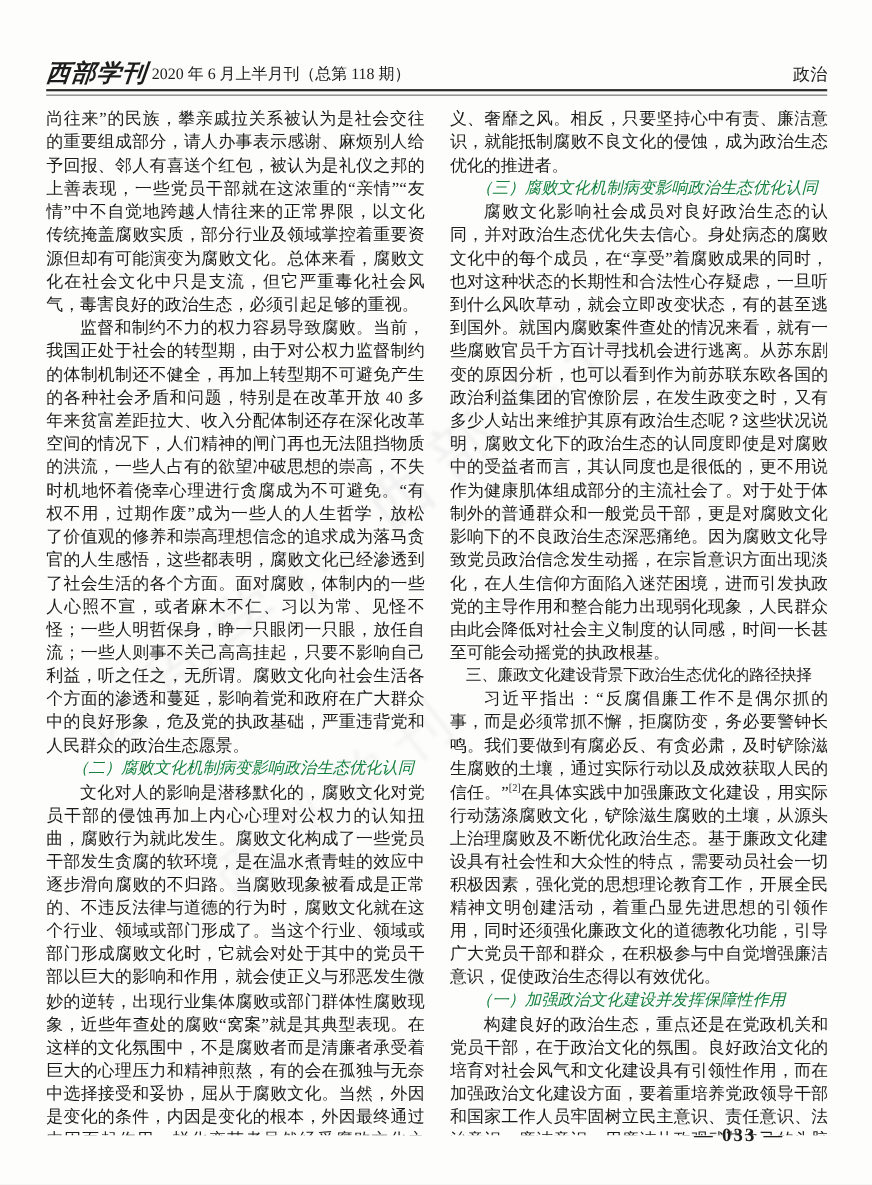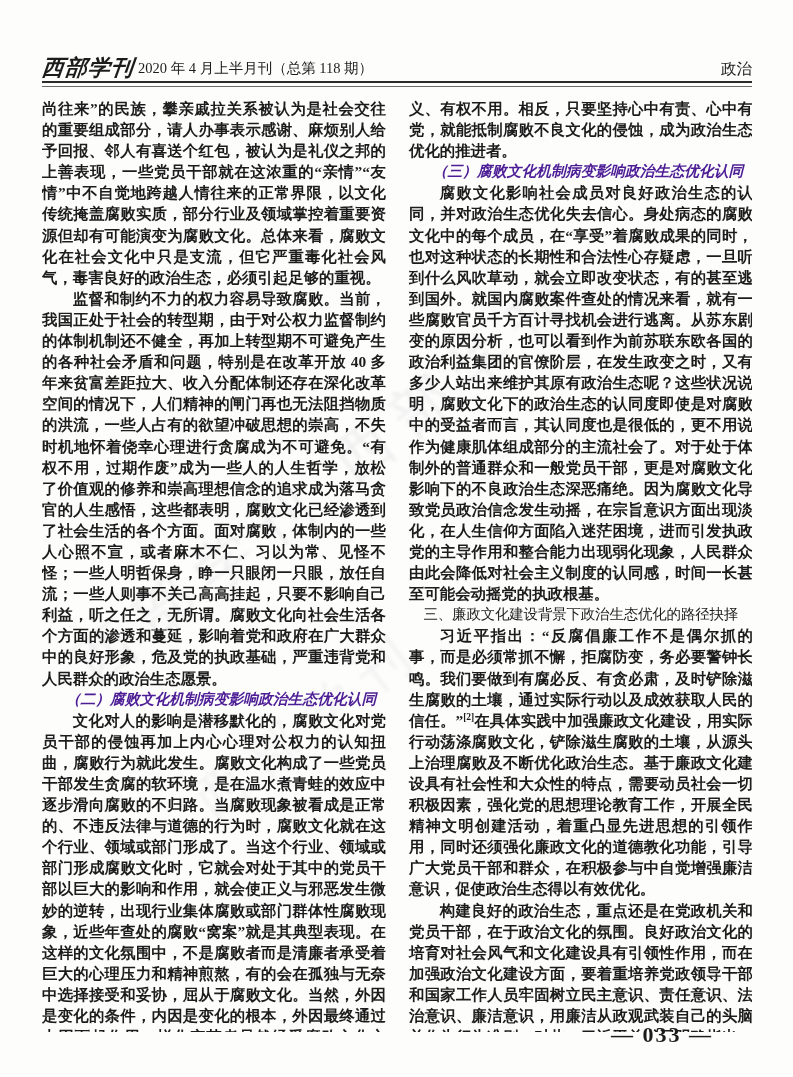--- a/index.html
+++ b/index.html
@@ -46,71 +46,72 @@
   
   .columns{
     position:absolute;left:42px;right:41px;top:98px;height:934px;
     display:flex;gap:23px;overflow:hidden;
   }
   .col{
     width:344px;flex:0 0 344px;
     font-size:15.4px;line-height:21.1px;
     text-align:justify;text-justify:inter-character;
   }
-  .blk{margin:0;padding:0;font-weight:bold;}
+  .blk{margin:0;padding:0;font-weight:normal;}
   .blk.p.indent{text-indent:2em;}
   .blk.kai{
     font-style:italic;
     text-indent:1.6em;
     font-size:14.8px;
-    color:#4c1d95;
+    color:#15803d;
   }
   .blk.hei{
     font-family:"Liberation Sans","DejaVu Sans",sans-serif;
     font-weight:400;font-style:normal;
     font-size:14.5px;letter-spacing:-0.2px;
     text-indent:1em;
   }
   sup{font-size:9.5px;line-height:0;}
   
   .page-number{
     position:absolute;top:1022px;right:80px;
-    font-weight:700;font-size:22px;letter-spacing:2px;
+    font-weight:700;font-size:17px;letter-spacing:2px;
     font-family:"Liberation Serif","DejaVu Serif",serif;
   }
 </style>
 </head>
 <body>
 
 <div class="page">
 
   <div class="header">
     <div class="header-left">
       <span class="journal-logo">西部学刊</span>
-      <span class="issue-info">2020 年 4 月上半月刊（总第 118 期）</span>
+      <span class="issue-info">2020 年 6 月上半月刊（总第 118 期）</span>
     </div>
     <span class="section-label">政治</span>
   </div>
   <div class="header-rule"></div>
 
   <div class="watermark">西部学刊 西部学刊</div>
   <div class="watermark wm2">西部学刊</div>
 
   <div class="columns">
     <div class="col">
         <p class="blk p">尚往来”的民族，攀亲戚拉关系被认为是社会交往的重要组成部分，请人办事表示感谢、麻烦别人给予回报、邻人有喜送个红包，被认为是礼仪之邦的上善表现，一些党员干部就在这浓重的“亲情”“友情”中不自觉地跨越人情往来的正常界限，以文化传统掩盖腐败实质，部分行业及领域掌控着重要资源但却有可能演变为腐败文化。总体来看，腐败文化在社会文化中只是支流，但它严重毒化社会风气，毒害良好的政治生态，必须引起足够的重视。</p>
         <p class="blk p indent">监督和制约不力的权力容易导致腐败。当前，我国正处于社会的转型期，由于对公权力监督制约的体制机制还不健全，再加上转型期不可避免产生的各种社会矛盾和问题，特别是在改革开放 40 多年来贫富差距拉大、收入分配体制还存在深化改革空间的情况下，人们精神的闸门再也无法阻挡物质的洪流，一些人占有的欲望冲破思想的崇高，不失时机地怀着侥幸心理进行贪腐成为不可避免。“有权不用，过期作废”成为一些人的人生哲学，放松了价值观的修养和崇高理想信念的追求成为落马贪官的人生感悟，这些都表明，腐败文化已经渗透到了社会生活的各个方面。面对腐败，体制内的一些人心照不宣，或者麻木不仁、习以为常、见怪不怪；一些人明哲保身，睁一只眼闭一只眼，放任自流；一些人则事不关己高高挂起，只要不影响自己利益，听之任之，无所谓。腐败文化向社会生活各个方面的渗透和蔓延，影响着党和政府在广大群众中的良好形象，危及党的执政基础，严重违背党和人民群众的政治生态愿景。</p>
         <p class="blk kai indent">（二）腐败文化机制病变影响政治生态优化认同</p>
         <p class="blk p indent">文化对人的影响是潜移默化的，腐败文化对党员干部的侵蚀再加上内心心理对公权力的认知扭曲，腐败行为就此发生。腐败文化构成了一些党员干部发生贪腐的软环境，是在温水煮青蛙的效应中逐步滑向腐败的不归路。当腐败现象被看成是正常的、不违反法律与道德的行为时，腐败文化就在这个行业、领域或部门形成了。当这个行业、领域或部门形成腐败文化时，它就会对处于其中的党员干部以巨大的影响和作用，就会使正义与邪恶发生微妙的逆转，出现行业集体腐败或部门群体性腐败现象，近些年查处的腐败“窝案”就是其典型表现。在这样的文化氛围中，不是腐败者而是清廉者承受着巨大的心理压力和精神煎熬，有的会在孤独与无奈中选择接受和妥协，屈从于腐败文化。当然，外因是变化的条件，内因是变化的根本，外因最终通过内因而起作用。蜕化变节者虽然经受腐败文化之害，但归根结底还是自身内心深处潜伏的欲望，还是根源于讲排场摆阔气、享乐主</p>
       </div>
     <div class="col">
-        <p class="blk p">义、有权不用。相反，只要坚持心中有责、心中有党，就能抵制腐败不良文化的侵蚀，成为政治生态优化的推进者。</p>
+        <p class="blk p">义、奢靡之风。相反，只要坚持心中有责、廉洁意识，就能抵制腐败不良文化的侵蚀，成为政治生态优化的推进者。</p>
         <p class="blk kai indent">（三）腐败文化机制病变影响政治生态优化认同</p>
         <p class="blk p indent">腐败文化影响社会成员对良好政治生态的认同，并对政治生态优化失去信心。身处病态的腐败文化中的每个成员，在“享受”着腐败成果的同时，也对这种状态的长期性和合法性心存疑虑，一旦听到什么风吹草动，就会立即改变状态，有的甚至逃到国外。就国内腐败案件查处的情况来看，就有一些腐败官员千方百计寻找机会进行逃离。从苏东剧变的原因分析，也可以看到作为前苏联东欧各国的政治利益集团的官僚阶层，在发生政变之时，又有多少人站出来维护其原有政治生态呢？这些状况说明，腐败文化下的政治生态的认同度即使是对腐败中的受益者而言，其认同度也是很低的，更不用说作为健康肌体组成部分的主流社会了。对于处于体制外的普通群众和一般党员干部，更是对腐败文化影响下的不良政治生态深恶痛绝。因为腐败文化导致党员政治信念发生动摇，在宗旨意识方面出现淡化，在人生信仰方面陷入迷茫困境，进而引发执政党的主导作用和整合能力出现弱化现象，人民群众由此会降低对社会主义制度的认同感，时间一长甚至可能会动摇党的执政根基。</p>
         <p class="blk hei indent">三、廉政文化建设背景下政治生态优化的路径抉择</p>
         <p class="blk p indent">习近平指出：“反腐倡廉工作不是偶尔抓的事，而是必须常抓不懈，拒腐防变，务必要警钟长鸣。我们要做到有腐必反、有贪必肃，及时铲除滋生腐败的土壤，通过实际行动以及成效获取人民的信任。”<sup>[2]</sup>在具体实践中加强廉政文化建设，用实际行动荡涤腐败文化，铲除滋生腐败的土壤，从源头上治理腐败及不断优化政治生态。基于廉政文化建设具有社会性和大众性的特点，需要动员社会一切积极因素，强化党的思想理论教育工作，开展全民精神文明创建活动，着重凸显先进思想的引领作用，同时还须强化廉政文化的道德教化功能，引导广大党员干部和群众，在积极参与中自觉增强廉洁意识，促使政治生态得以有效优化。</p>
+        <p class="blk kai indent">（一）加强政治文化建设并发挥保障性作用</p>
         <p class="blk p indent">构建良好的政治生态，重点还是在党政机关和党员干部，在于政治文化的氛围。良好政治文化的培育对社会风气和文化建设具有引领性作用，而在加强政治文化建设方面，要着重培养党政领导干部和国家工作人员牢固树立民主意识、责任意识、法治意识、廉洁意识，用廉洁从政观武装自己的头脑并作为行为准则。对此，习近平总书记明确指出：“加强反腐倡廉教育的同时，还应加强廉政文化建设，坚持把以依法治国同以德治国相结合起来。”“要加强思想建设，以思想上的清醒来确保用权上</p>
       </div>
   </div>
 
   <div class="page-number">— 033 —</div>
 
 </div>
 
 </body></html>

